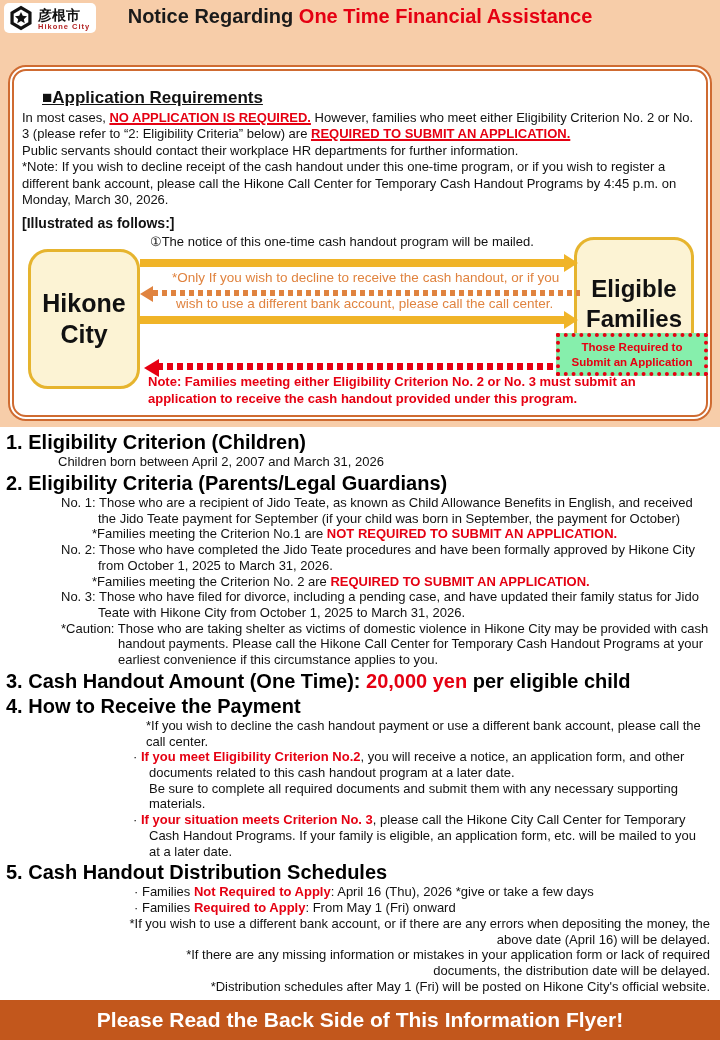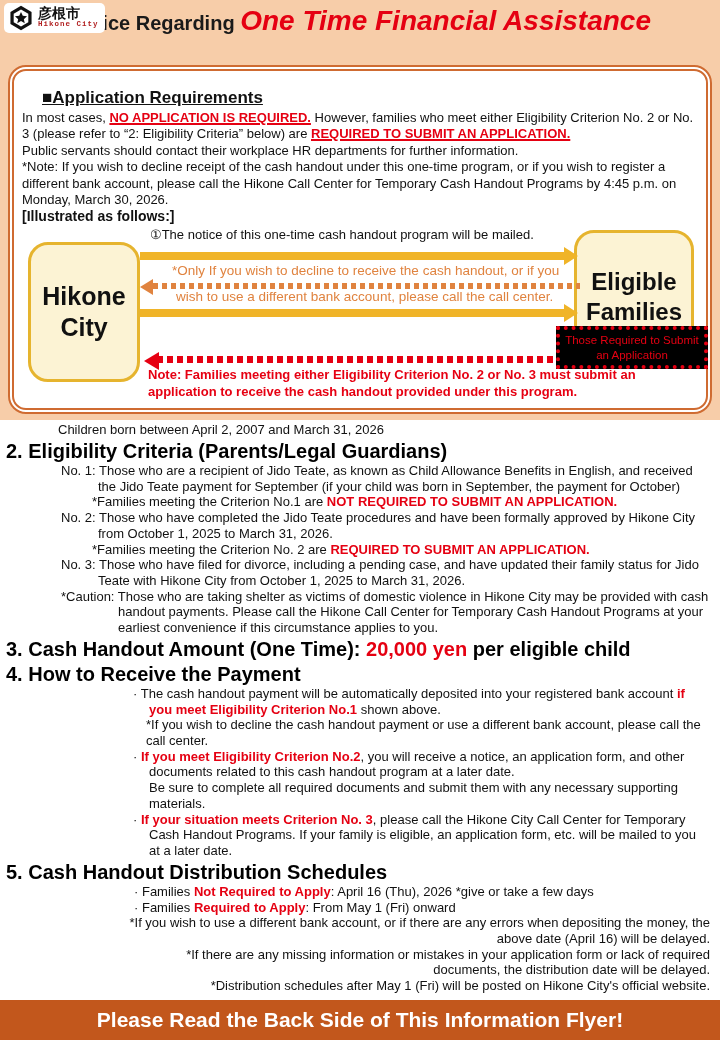--- a/index.html
+++ b/index.html
@@ -5,48 +5,48 @@
   * { box-sizing: border-box; }
   body { margin: 0; background: #888; }
   .page { width: 720px; height: 1040px; margin: 0 auto; position: relative;
           background: #fff; overflow: hidden;
           font-family: "Liberation Sans", sans-serif; color: #111; }
 
   
   .peach { background: #f7cda9; padding-bottom: 6px; }
   .hdr { position: relative; height: 63px; }
   .logo { position: absolute; left: 4px; top: 3px; background: #fff; border-radius: 5px;
-          padding: 2px 6px 2px 4px; display: flex; align-items: center; gap: 4px; font-family: Liberation Mono, monospace; }
+          padding: 2px 6px 2px 4px; display: flex; align-items: flex-end; gap: 4px; }
   .logo-txt { display: flex; flex-direction: column; line-height: 1.05; }
   .logo-jp { font-weight: bold; font-size: 14px; color: #111; }
   .logo-en { font-size: 7.5px; color: #b22222; font-weight: bold; letter-spacing: 1px; }
   .title { text-align: center; padding-top: 5px; line-height: 1.15; white-space: nowrap; }
   .t1 { font-size: 20px; font-weight: bold; color: #1a1a1a; }
-  .t1 .bigred { font-size: 28px; font-style: italic; }
+  .t1 .bigred { font-size: 20px; }
   .red { color: #e50012; }
   .t2 { font-size: 24px; font-weight: bold; color: #e50012; }
 
   
   .reqbox { margin: 2px 8px 0; background: #fff; border: 6px double #cf6b31;
             border-radius: 18px; padding: 2px 8px 4px; }
   .req-h { font-size: 17px; font-weight: bold; text-decoration: underline; margin: 15px 0 2px 20px; }
   .bodytxt { margin: 0; font-size: 13px; line-height: 1.26; }
   .red-bu { color: #e50012; font-weight: bold; text-decoration: underline; text-decoration-thickness: 2px; }
   .red-b  { color: #e50012; font-weight: bold; }
-  .ill { font-weight: bold; font-size: 14px; }
+  .ill { font-weight: bold; font-size: 14px; margin-top: 7px; }
 
   
   .diagram { position: relative; height: 178px; margin-top: 2px; }
   .dgbox { position: absolute; background: #fcf3d4; border: 3px solid #e6b42e; border-radius: 20px;
            display: flex; align-items: center; justify-content: center; text-align: center;
            font-weight: bold; color: #111; }
   .dgbox.left  { left: 6px;  top: 16px; width: 112px; height: 140px; font-size: 25px; line-height: 1.25; }
   .dgbox.right { left: 552px; top: 4px; width: 120px; height: 134px; font-size: 24px; line-height: 1.25; }
-  .reqtag { position: absolute; left: 534px; top: 100px; width: 152px; background: #000000;
-            border: 4px dotted #e60012; color: #e60012; font-weight: normal; font-size: 11.5px;
+  .reqtag { position: absolute; left: 534px; top: 100px; width: 152px; background: #86efac;
+            border: 4px dotted #e60012; color: #e60012; font-weight: bold; font-size: 11.5px;
             text-align: center; line-height: 1.25; padding: 3px 1px; }
   .step1 { position: absolute; left: 128px; top: 1px; font-size: 13px; }
   .arrow { position: absolute; height: 18px; }
   .arrow .bar { position: absolute; top: 5px; height: 8px; left: 0; right: 13px; background: #f0b428; }
   .arrow .tip { position: absolute; right: 0; top: 0; width: 0; height: 0;
                 border-top: 9px solid transparent; border-bottom: 9px solid transparent;
                 border-left: 14px solid #f0b428; }
   .a1 { left: 118px; top: 21px; width: 438px; }
   .a2 { left: 118px; top: 78px; width: 438px; }
   .or1 { position: absolute; left: 150px; top: 37px; color: #e0833f; font-size: 13.5px; }
@@ -146,34 +146,34 @@
             <div class="tip"></div>
           </div>
         <div class="dgnote">Note: Families meeting either Eligibility Criterion No. 2 or No. 3 must submit an application to receive the cash handout provided under this program.</div>
         <div class="reqtag">Those Required to Submit an Application</div>
       </div>
     </div>
   </div>
 
   <div class="main">
 
+    <h2 class="sec">1. Eligibility Criterion (Children)</h2>
     <p class="txt s1body">Children born between April 2, 2007 and March 31, 2026</p>
 
     <h2 class="sec">2. Eligibility Criteria (Parents/Legal Guardians)</h2>
     <p class="txt crit">No. 1: Those who are a recipient of Jido Teate, as known as Child Allowance Benefits in English, and received the Jido Teate payment for September (if your child was born in September, the payment for October)</p>
     <p class="txt critnote"><span>*Families meeting the Criterion No.1 are </span><span class="red-b">NOT REQUIRED TO SUBMIT AN APPLICATION.</span></p>
     <p class="txt crit">No. 2: Those who have completed the Jido Teate procedures and have been formally approved by Hikone City from October 1, 2025 to March 31, 2026.</p>
     <p class="txt critnote"><span>*Families meeting the Criterion No. 2  are </span><span class="red-b">REQUIRED TO SUBMIT AN APPLICATION.</span></p>
     <p class="txt crit">No. 3: Those who have filed for divorce, including a pending case, and have updated their family status for Jido Teate with Hikone City from October 1, 2025 to March 31, 2026.</p>
     <p class="txt caution">*Caution: Those who are taking shelter as victims of domestic violence in Hikone City may be provided with cash handout payments. Please call the Hikone Call Center for Temporary Cash Handout Programs at your earliest convenience if this circumstance applies to you.</p>
 
     <h2 class="sec"><span>3. Cash Handout Amount (One Time): </span><span class="red">20,000 yen</span><span> per eligible child</span></h2>
 
     <h2 class="sec">4. How to Receive the Payment</h2>
-    <p class="txt b4"><span>· The cash handout payment will be automatically deposited into your registered bank account </span><span class="red-b">if you meet Eligibility Criterion No.1</span><span> shown above.</span></p>
     <p class="txt b4note">*If you wish to decline the cash handout payment or use a different bank account, please call the call center.</p>
     <p class="txt b4"><span>· </span><span class="red-b">If you meet Eligibility Criterion No.2</span><span>, you will receive a notice, an application form, and other documents related to this cash handout program at a later date.</span></p>
     <p class="txt b4cont">Be sure to complete all required documents and submit them with any necessary supporting materials.</p>
     <p class="txt b4"><span>· </span><span class="red-b">If your situation meets Criterion No. 3</span><span>, please call the Hikone City Call Center for Temporary Cash Handout Programs. If your family is eligible, an application form, etc. will be mailed to you at a later date.</span></p>
 
     <h2 class="sec">5. Cash Handout Distribution Schedules</h2>
     <p class="txt b5"><span>· Families </span><span class="red-b">Not Required to Apply</span><span>: April 16 (Thu), 2026 *give or take a few days</span></p>
     <p class="txt b5"><span>· Families </span><span class="red-b">Required to Apply</span><span>: From May 1 (Fri)  onward</span></p>
     <p class="txt n5">*If you wish to use a different bank account, or if there are any errors when depositing the money, the above date (April 16) will be delayed.</p>
     <p class="txt n5">*If there are any missing information or mistakes in your application form or lack of required documents, the distribution date will be delayed.</p>

